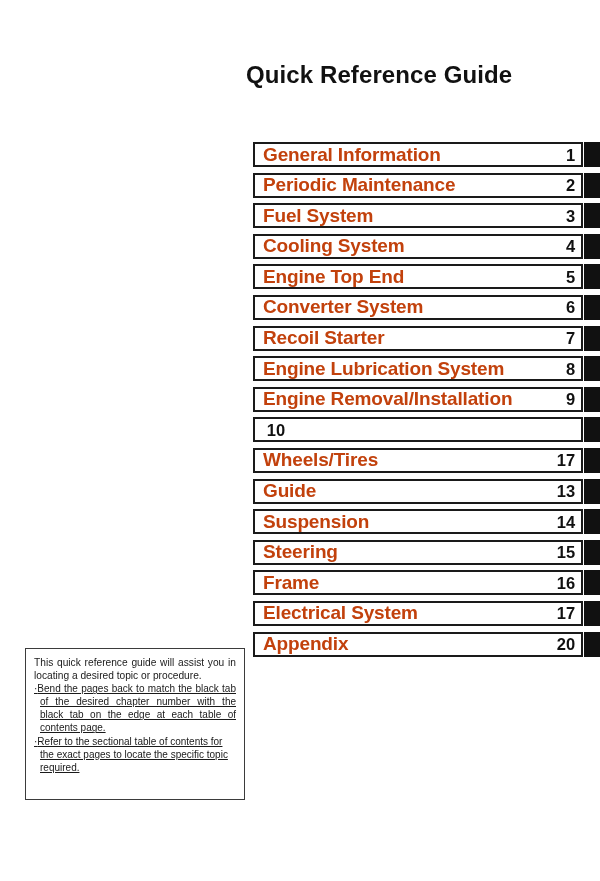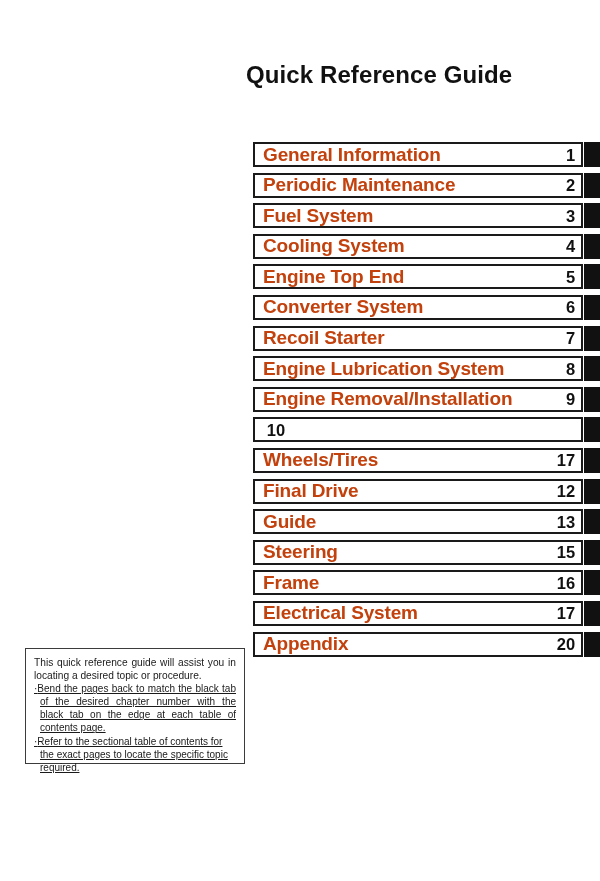--- a/index.html
+++ b/index.html
@@ -96,21 +96,21 @@
     height: 25px;
     background: #111111;
   }
 
   
   .note-box {
     position: absolute;
     left: 25px;
     top: 648px;
     width: 220px;
-    height: 116px;
+    height: 152px;
     box-sizing: border-box;
     border: 1px solid #3b3b3b;
     background: #ffffff;
     padding: 7px 8px 6px 8px;
   }
 
   .note-para {
     font-size: 10.2px;
     line-height: 13.1px;
     text-align: justify;
@@ -216,29 +216,29 @@
       </div>
       <div class="chapter-row">
         <div class="chapter-box">
           <span class="chapter-label">Wheels/Tires</span>
           <span class="chapter-number">17</span>
         </div>
         <div class="chapter-tab"></div>
       </div>
       <div class="chapter-row">
         <div class="chapter-box">
-          <span class="chapter-label">Final Drive</span>
-          <span class="chapter-number">12</span>
-        </div>
-        <div class="chapter-tab"></div>
-      </div>
-      <div class="chapter-row">
-        <div class="chapter-box">
           <span class="chapter-label">Guide</span>
           <span class="chapter-number">13</span>
+        </div>
+        <div class="chapter-tab"></div>
+      </div>
+      <div class="chapter-row">
+        <div class="chapter-box">
+          <span class="chapter-label">Suspension</span>
+          <span class="chapter-number">14</span>
         </div>
         <div class="chapter-tab"></div>
       </div>
       <div class="chapter-row">
         <div class="chapter-box">
           <span class="chapter-label">Steering</span>
           <span class="chapter-number">15</span>
         </div>
         <div class="chapter-tab"></div>
       </div>

